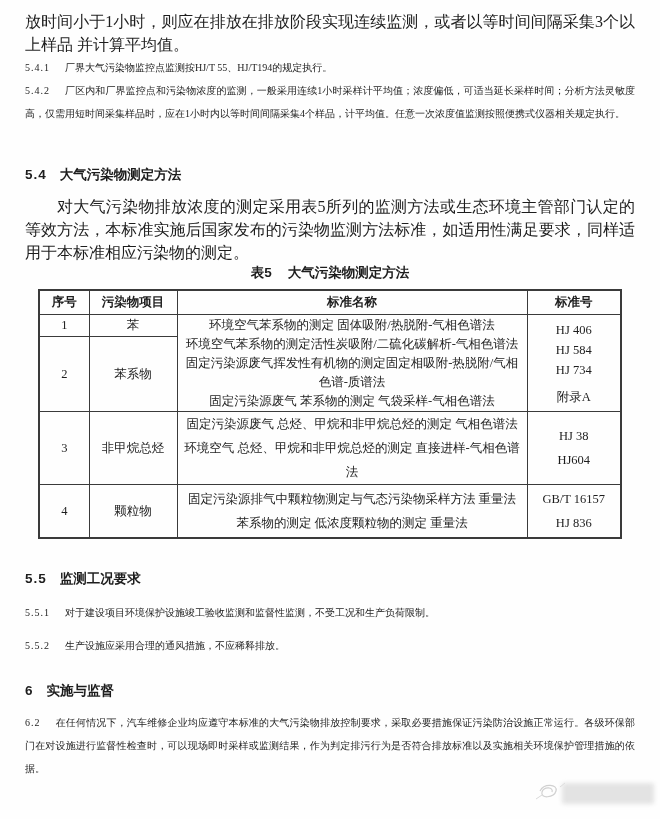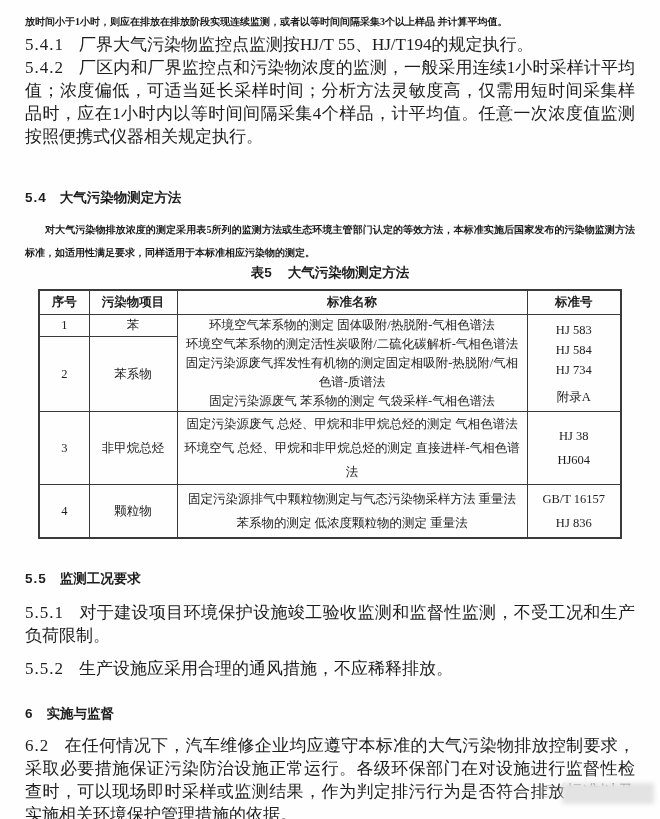--- a/index.html
+++ b/index.html
@@ -9,35 +9,34 @@
     height: 819px;
     background: #fefefe;
     overflow: hidden;
     font-family: "Liberation Serif", "DejaVu Serif", serif;
     color: #1d1d1d;
     box-sizing: border-box;
     padding: 10px 25px 0 25px;
   }
   p, .heading, .caption { margin: 0; }
   .body-text {
-    font-size: 10px;
+    font-size: 16px;
     line-height: 23px;
     text-align: justify;
-    font-weight: bold;
   }
   .indent2 { text-indent: 2em; }
   .num { margin-right: 15px; letter-spacing: 1px; white-space: nowrap; }
   .heading {
     font-size: 13.5px;
     font-weight: 700;
     line-height: 20px;
     font-family: "Liberation Sans", "DejaVu Sans", sans-serif;
   }
   .heading .num { margin-right: 13px; }
-  .clause { font-size: 17px; line-height: 23px; text-align: justify; }
+  .clause { font-size: 10px; line-height: 23px; text-align: justify; }
 
   .mt6  { margin-top: 6px; }
   .mt10 { margin-top: 10px; }
   .mt12 { margin-top: 12px; }
   .mt16 { margin-top: 16px; }
   .mt24 { margin-top: 24px; }
   .mt28 { margin-top: 40px; }
   .mt30 { margin-top: 30px; }
 
   .caption {
@@ -154,21 +153,21 @@
       <tr class="r1">
         <td>1</td>
         <td>苯</td>
         <td class="methods-merged" rowspan="2">
           <div>环境空气苯系物的测定 固体吸附/热脱附-气相色谱法</div>
           <div>环境空气苯系物的测定活性炭吸附/二硫化碳解析-气相色谱法</div>
           <div>固定污染源废气挥发性有机物的测定固定相吸附-热脱附/气相色谱-质谱法</div>
           <div>固定污染源废气 苯系物的测定 气袋采样-气相色谱法</div>
         </td>
         <td class="codes-merged" rowspan="2">
-          <div>HJ 583</div>
+          <div>HJ 406</div>
           <div>HJ 584</div>
           <div>HJ 734</div>
           <div class="code-last">附录A</div>
         </td>
       </tr>
       <tr class="r2">
         <td>2</td>
         <td>苯系物</td>
       </tr>
       <tr class="r3">

